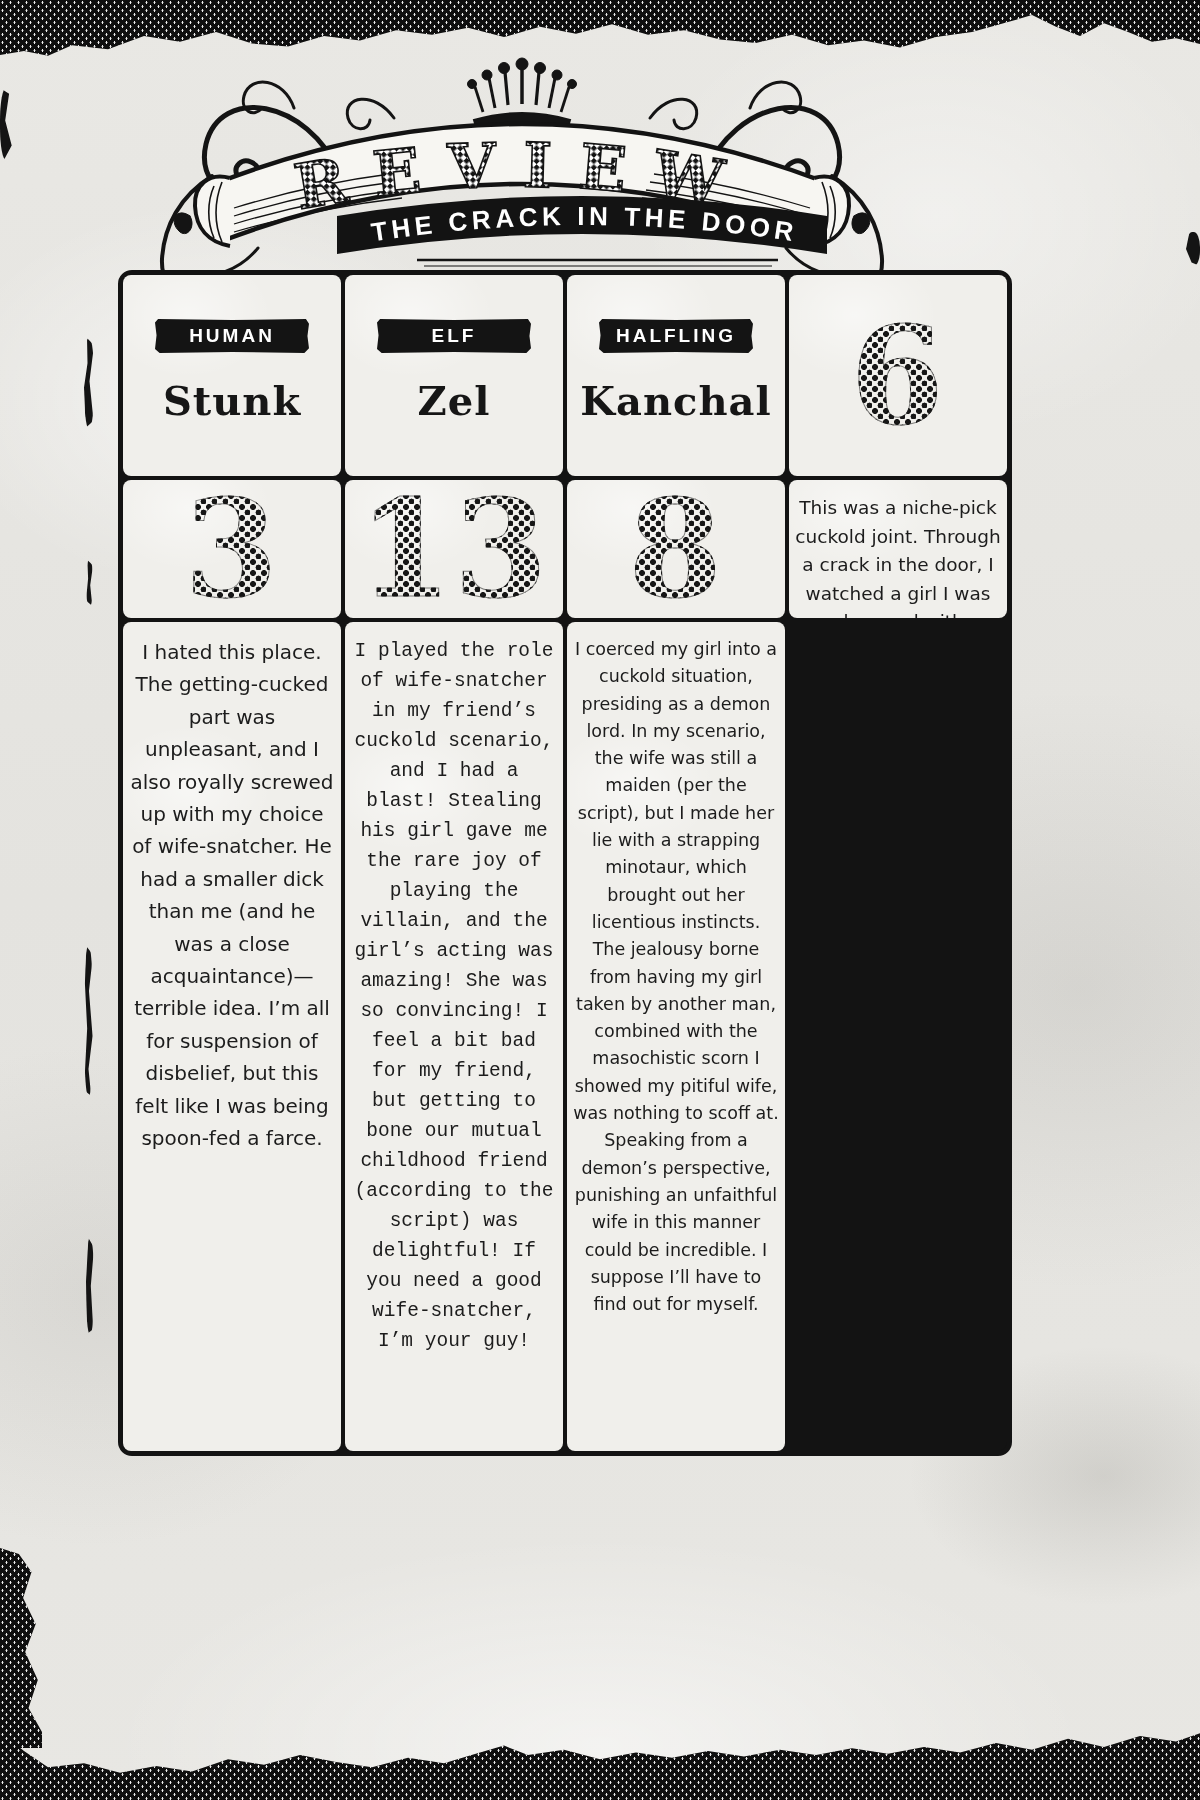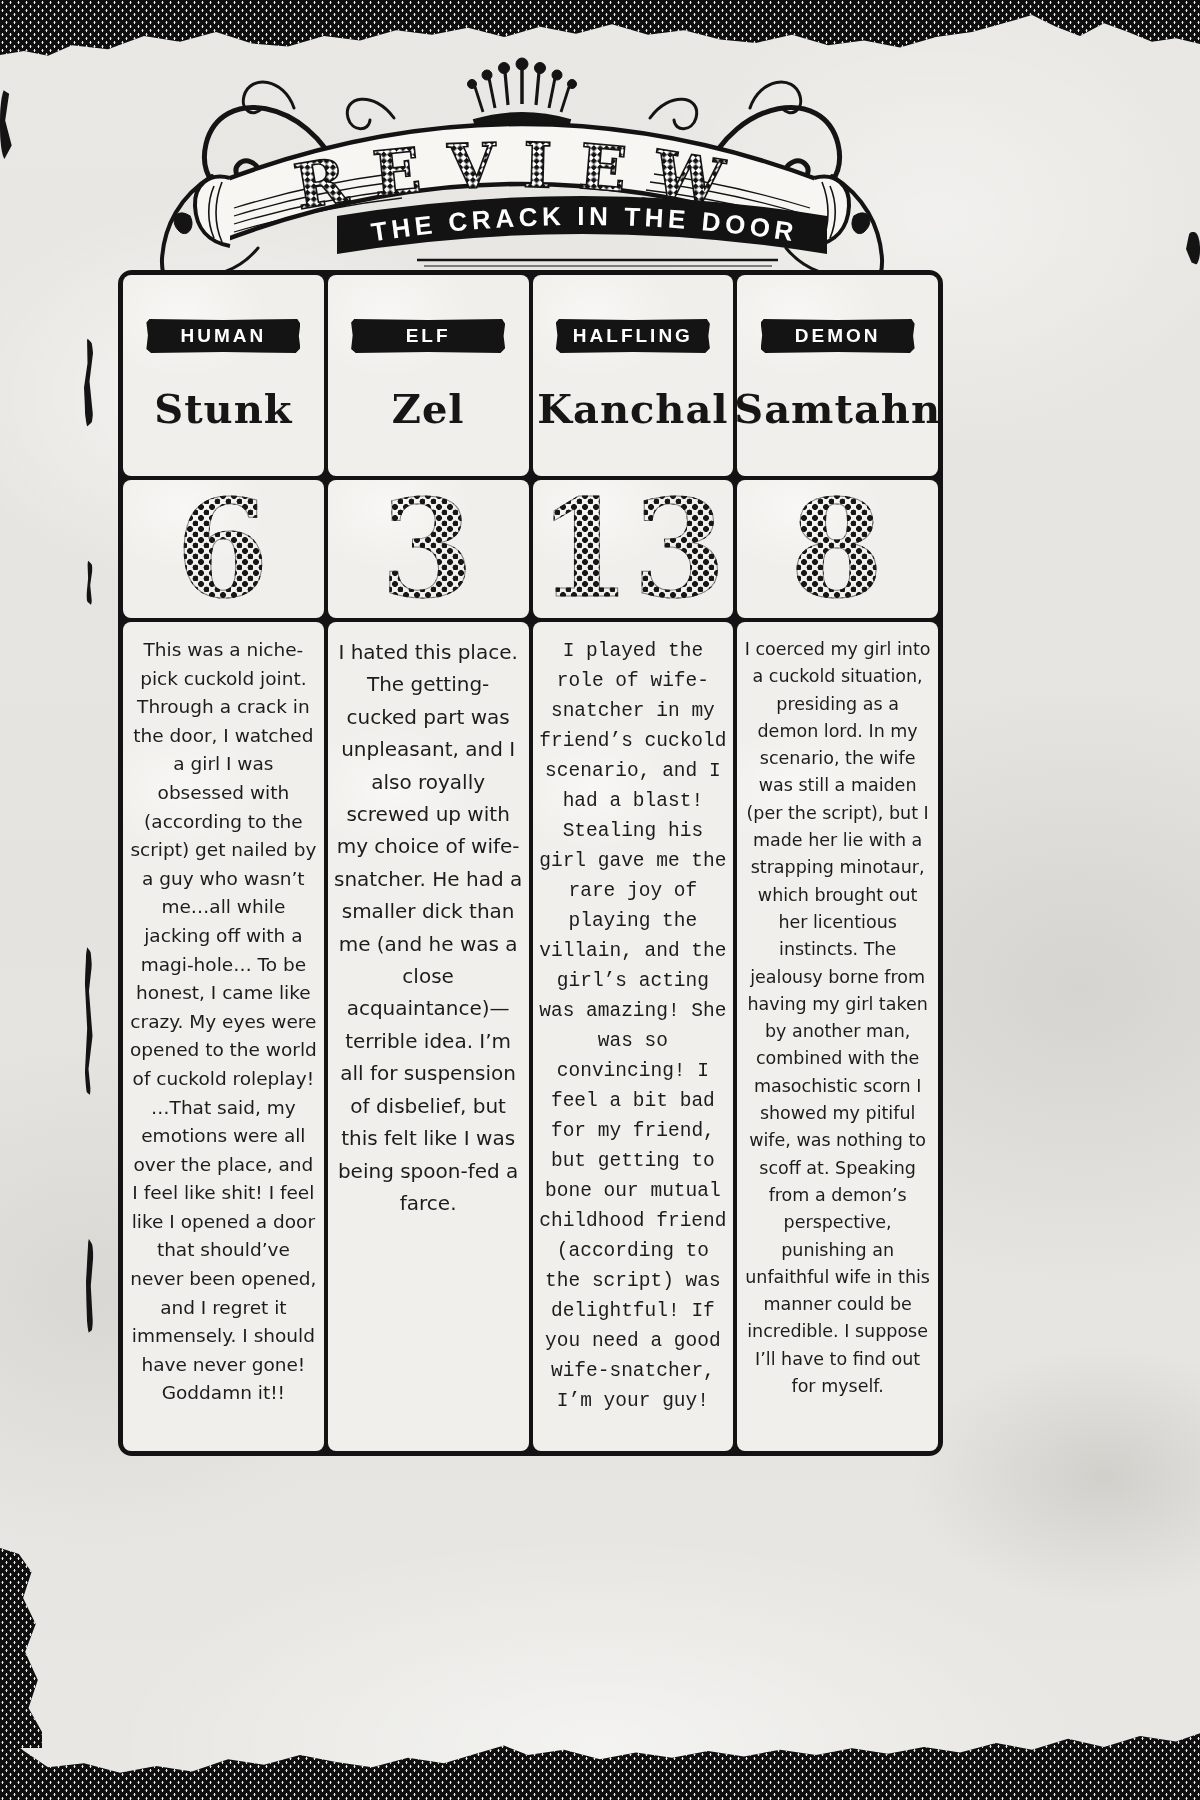--- a/index.html
+++ b/index.html
@@ -36,38 +36,38 @@
   .m2{left:86px;top:560px;width:7px;height:46px;clip-path:polygon(20% 0,100% 12%,60% 55%,90% 100%,0 88%,30% 40%);}
   .m3{left:84px;top:946px;width:9px;height:150px;clip-path:polygon(25% 0,100% 6%,55% 30%,95% 60%,50% 82%,80% 100%,0 96%,35% 55%,10% 25%);}
   .m4{left:86px;top:1238px;width:8px;height:96px;clip-path:polygon(30% 0,100% 10%,60% 50%,90% 95%,10% 100%,0 45%);}
   .m5{left:1186px;top:232px;width:14px;height:34px;clip-path:polygon(25% 0,100% 0,100% 100%,40% 90%,0 50%);}
 
   
   .header-art{position:absolute;left:72px;top:56px;width:900px;height:218px;}
 
   
   .review-table{
-    position:absolute;left:118px;top:270px;width:825px;height:1186px;
+    position:absolute;left:118px;top:270px;width:894px;height:1186px;
     box-sizing:border-box;border:5px solid #131313;border-radius:14px;
     background:#131313;display:grid;grid-template-columns:repeat(4,1fr);
     grid-template-rows:201px 138px auto;gap:4px;padding:0;
   }
   .cell{
     background-color:#f0efeb;border-radius:8px;overflow:hidden;
     background-image:radial-gradient(ellipse 120px 90px at 30% 20%, rgba(255,255,255,.5), transparent 70%);
     display:flex;flex-direction:column;align-items:center;
   }
   .ribbon{
     margin-top:44px;width:154px;height:34px;background:#141414;color:#fff;
     display:flex;align-items:center;justify-content:center;position:relative;
     font-family:"Liberation Sans", sans-serif;font-weight:bold;font-size:19px;letter-spacing:3px;
     clip-path:polygon(0 10%,2% 0,50% 3%,98% 0,100% 14%,99% 50%,100% 86%,97% 100%,50% 97%,3% 100%,0 88%,1% 48%);
   }
   .name{
-    margin-top:32px;font-family:"DejaVu Serif", serif;font-weight:bold;
+    margin-top:24px;font-family:"DejaVu Serif", serif;font-weight:bold;
     font-size:40px;color:#161616;letter-spacing:1px;
   }
   .score-cell{justify-content:center;}
   .score{
     font-family:"DejaVu Serif", serif;font-weight:bold;font-size:134px;line-height:1;
     color:#1a1a1a;letter-spacing:2px;
   }
   @supports ((-webkit-background-clip:text) or (background-clip:text)){
     .score{
       color:transparent;
@@ -198,26 +198,20 @@
         <span>ELF</span>
       </div>
     <div class="name">Zel</div>
   </div>
   <div class="cell c2">
     <div class="ribbon">
         <span>HALFLING</span>
       </div>
     <div class="name">Kanchal</div>
   </div>
-  <div class="cell c3">
-    <div class="ribbon">
-        <span>DEMON</span>
-      </div>
-    <div class="name">Samtahn</div>
-  </div>
 
   <div class="cell score-cell c0">
     <div class="score">6</div>
   </div>
   <div class="cell score-cell c1">
     <div class="score">3</div>
   </div>
   <div class="cell score-cell c2">
     <div class="score">13</div>
   </div>

